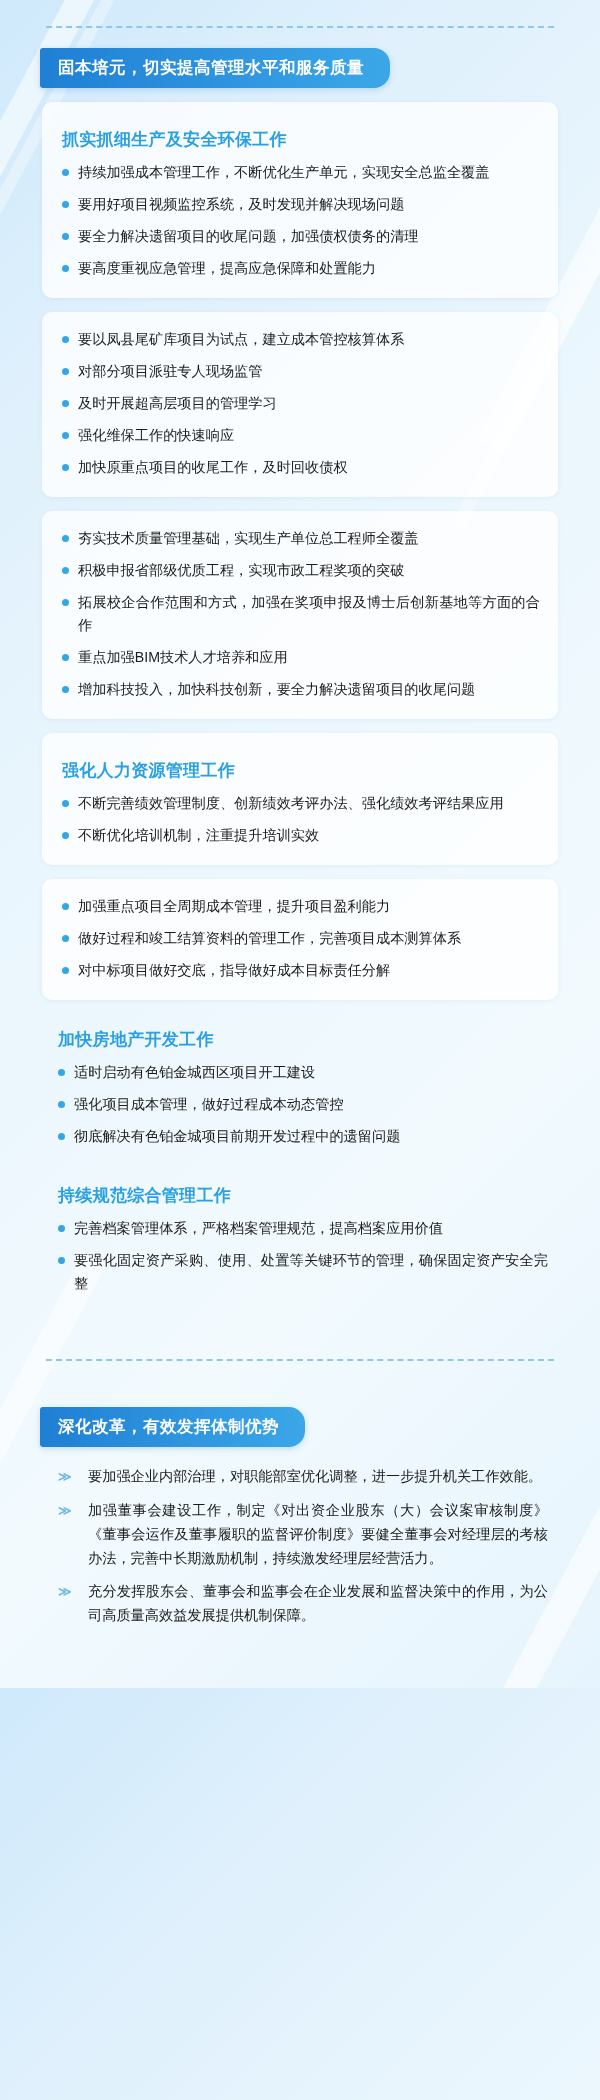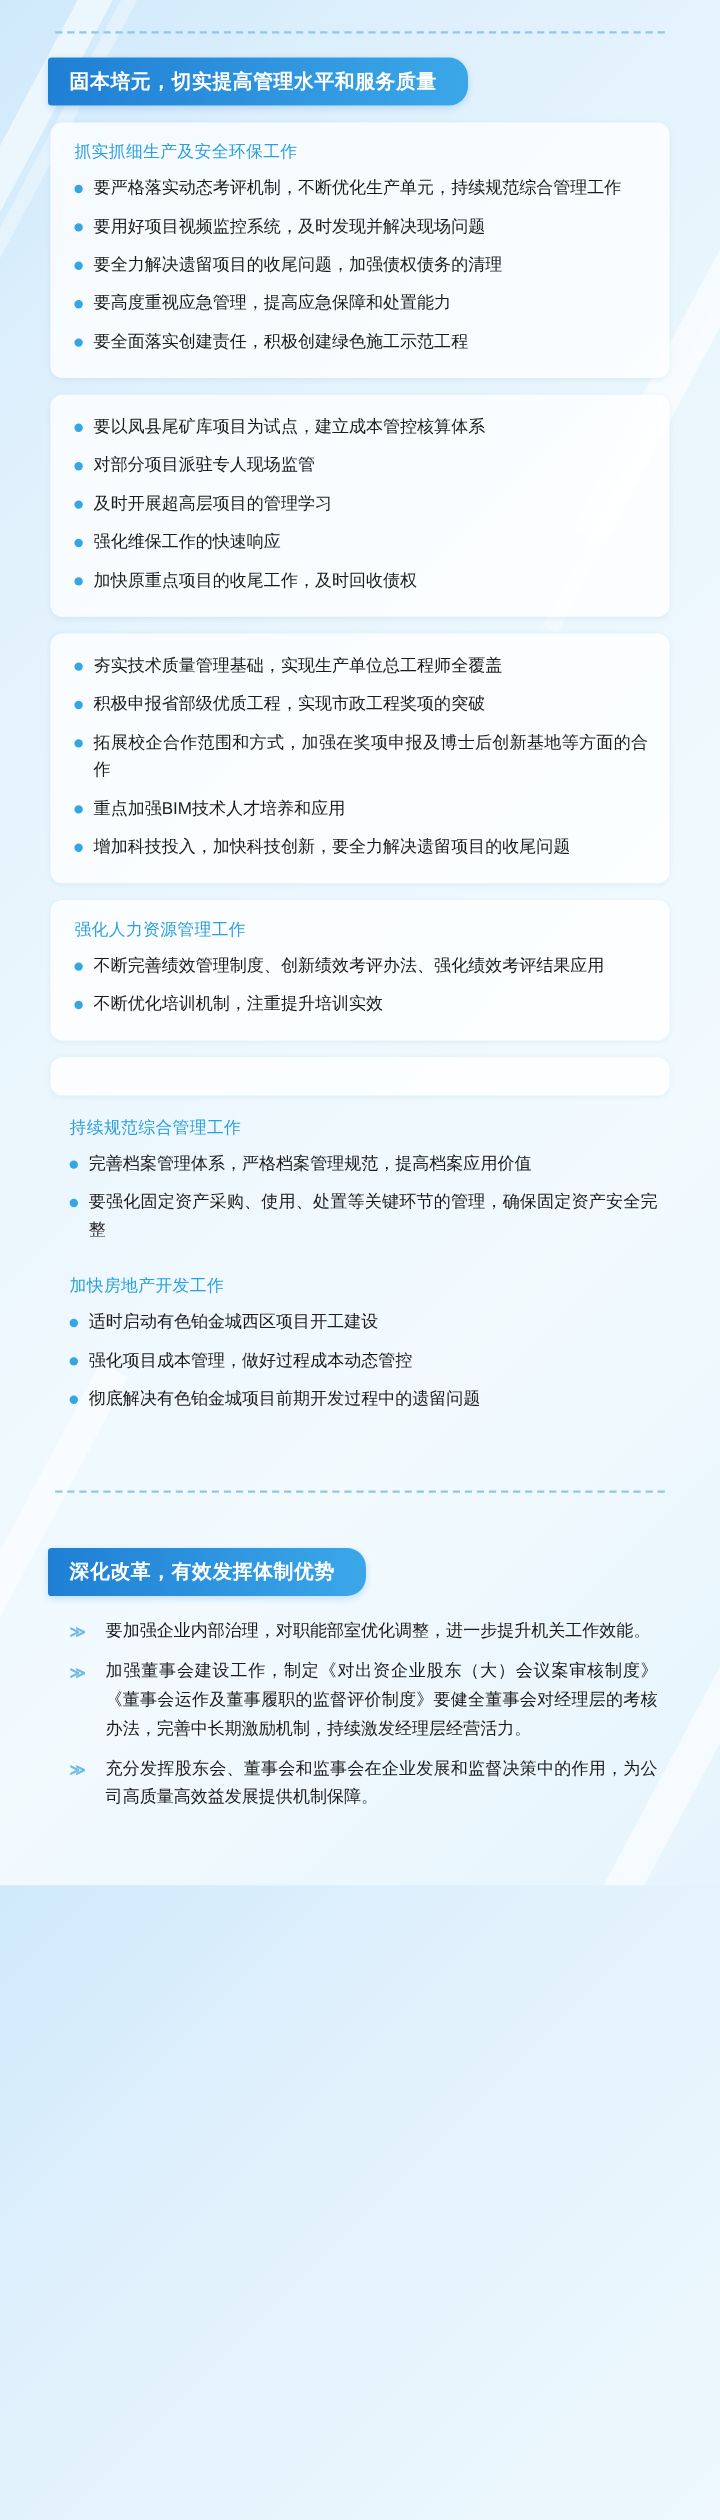--- a/index.html
+++ b/index.html
@@ -76,24 +76,25 @@
     margin: 10px 2px 14px 2px;
     box-shadow: 0 1px 4px rgba(80,150,200,0.10);
   }
   .card.plain {
     background: transparent;
     box-shadow: none;
     padding: 4px 10px 6px 16px;
   }
   .card-title {
     color: #2aa0e0;
-    font-size: 14px;
-    font-weight: normal;
+    font-size: 17px;
+    font-weight: bold;
     letter-spacing: 0.3px;
     margin-bottom: 10px;
+    margin-top: 10px;
   }
   ul.bullets { list-style: none; }
   ul.bullets li {
     position: relative;
     padding-left: 16px;
     margin-bottom: 9px;
     font-size: 14.2px;
     line-height: 1.62;
     color: #1b1b1b;
     text-align: justify;
@@ -145,25 +146,24 @@
 <div class="page">
 
   <div class="dashed top"></div>
 
   <div>
     <div class="pill">固本培元，切实提高管理水平和服务质量</div>
 
     <div class="card">
       <div class="card-title">抓实抓细生产及安全环保工作</div>
       <ul class="bullets">
-        <li>要严格落实动态考评机制，不断优化生产单元，持续规范综合管理工作</li>
+        <li>持续加强成本管理工作，不断优化生产单元，实现安全总监全覆盖</li>
         <li>要用好项目视频监控系统，及时发现并解决现场问题</li>
         <li>要全力解决遗留项目的收尾问题，加强债权债务的清理</li>
         <li>要高度重视应急管理，提高应急保障和处置能力</li>
-        <li>要全面落实创建责任，积极创建绿色施工示范工程</li>
       </ul>
     </div>
 
     <div class="card">
       <ul class="bullets">
         <li>要以凤县尾矿库项目为试点，建立成本管控核算体系</li>
         <li>对部分项目派驻专人现场监管</li>
         <li>及时开展超高层项目的管理学习</li>
         <li>强化维保工作的快速响应</li>
         <li>加快原重点项目的收尾工作，及时回收债权</li>
@@ -182,36 +182,41 @@
 
     <div class="card">
       <div class="card-title">强化人力资源管理工作</div>
       <ul class="bullets">
         <li>不断完善绩效管理制度、创新绩效考评办法、强化绩效考评结果应用</li>
         <li>不断优化培训机制，注重提升培训实效</li>
       </ul>
     </div>
 
     <div class="card">
-    </div>
-
-    <div class="card plain">
-      <div class="card-title">持续规范综合管理工作</div>
-      <ul class="bullets">
-        <li>完善档案管理体系，严格档案管理规范，提高档案应用价值</li>
-        <li>要强化固定资产采购、使用、处置等关键环节的管理，确保固定资产安全完整</li>
+      <ul class="bullets">
+        <li>加强重点项目全周期成本管理，提升项目盈利能力</li>
+        <li>做好过程和竣工结算资料的管理工作，完善项目成本测算体系</li>
+        <li>对中标项目做好交底，指导做好成本目标责任分解</li>
       </ul>
     </div>
 
     <div class="card plain">
       <div class="card-title">加快房地产开发工作</div>
       <ul class="bullets">
         <li>适时启动有色铂金城西区项目开工建设</li>
         <li>强化项目成本管理，做好过程成本动态管控</li>
         <li>彻底解决有色铂金城项目前期开发过程中的遗留问题</li>
+      </ul>
+    </div>
+
+    <div class="card plain">
+      <div class="card-title">持续规范综合管理工作</div>
+      <ul class="bullets">
+        <li>完善档案管理体系，严格档案管理规范，提高档案应用价值</li>
+        <li>要强化固定资产采购、使用、处置等关键环节的管理，确保固定资产安全完整</li>
       </ul>
     </div>
   </div>
 
   <div class="spacer-lg"></div>
   <div class="dashed"></div>
   <div class="spacer-lg"></div>
 
   <div>
     <div class="pill">深化改革，有效发挥体制优势</div>

